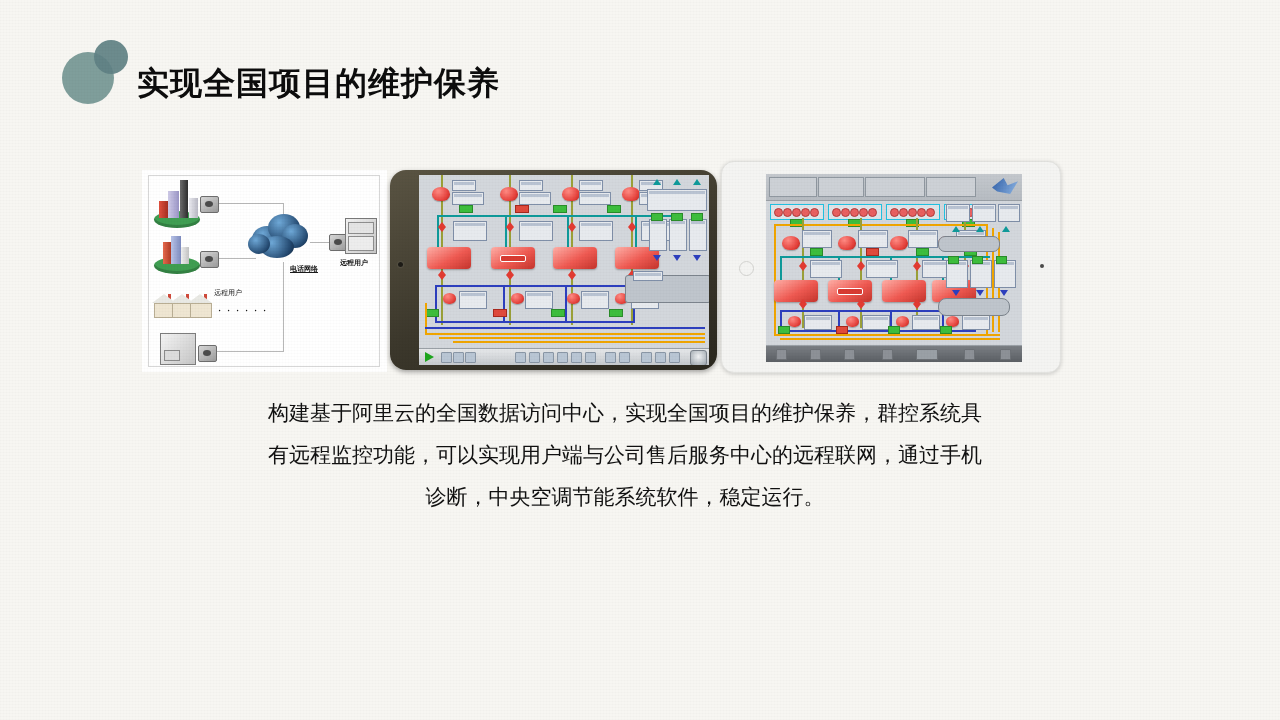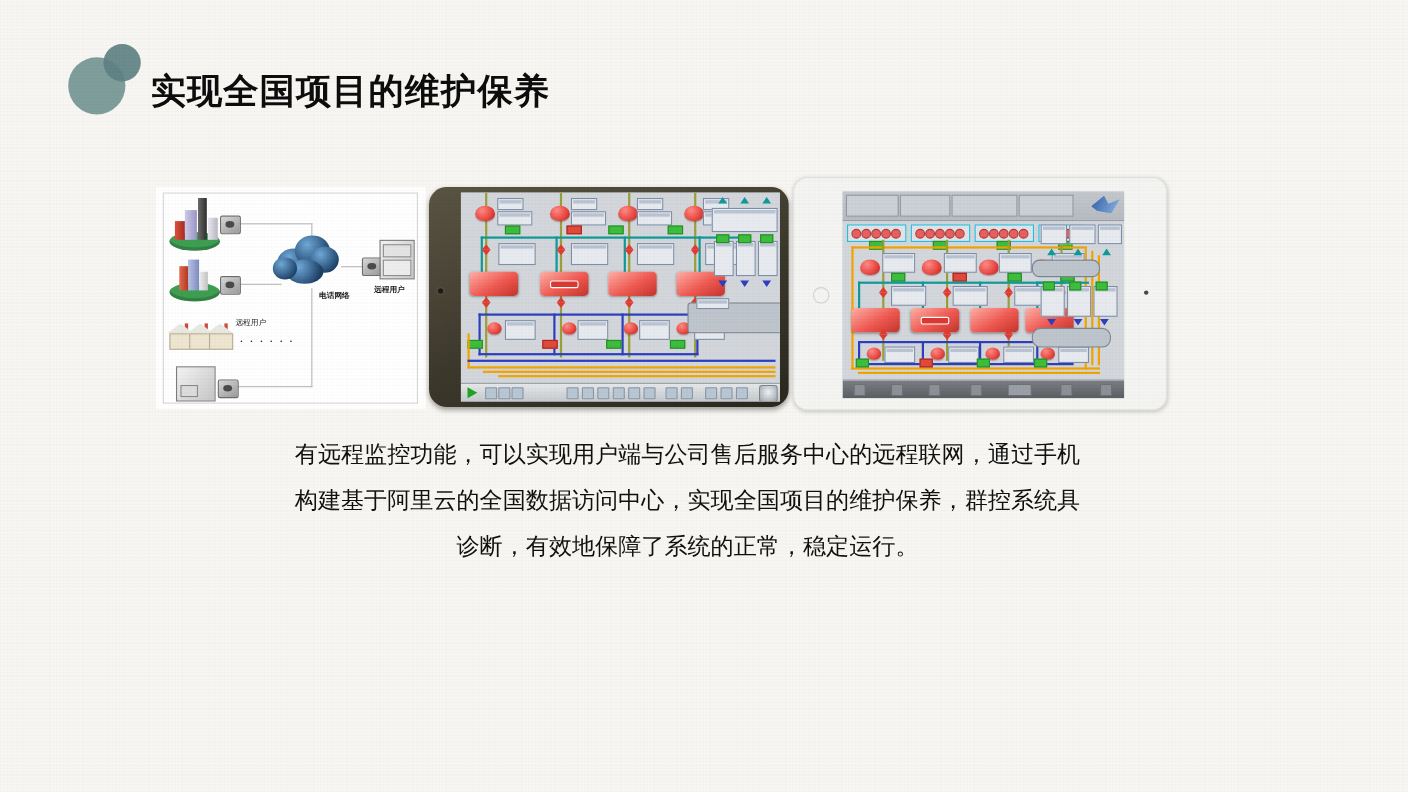--- a/index.html
+++ b/index.html
@@ -217,21 +217,21 @@
     <div class="pc" style="left:18px;top:163px;"></div>
     <div class="modem" style="left:56px;top:175px;"></div>
 
     <div class="cloud">
       <span style="left:4px;top:18px;width:30px;height:26px;"></span>
       <span style="left:20px;top:6px;width:32px;height:28px;"></span>
       <span style="left:34px;top:16px;width:26px;height:24px;"></span>
       <span style="left:12px;top:28px;width:34px;height:22px;"></span>
       <span style="left:0px;top:26px;width:22px;height:20px;"></span>
     </div>
-    <div class="label" style="left:148px;top:94px;font-weight:bold;">电话网络</div>
+    <div class="label" style="left:148px;top:94px;font-weight:bold;text-decoration:underline;">电话网络</div>
     <div class="label" style="left:72px;top:118px;">远程用户</div>
     <div class="label" style="left:74px;top:136px;letter-spacing:2px;font-weight:bold;">・・・・・・</div>
 
     <div class="modem" style="left:187px;top:64px;"></div>
     <div class="srv" style="left:203px;top:48px;"></div>
     <div class="label" style="left:198px;top:88px;font-weight:bold;">远程用户</div>
   </div>
 
   <div class="tab-dark">
     <div class="cam"></div>
@@ -577,18 +577,18 @@
           <div class="tb-ico" style="left:150px;width:20px;background:#9aa0a6;border-color:#6d7176;"></div>
           <div class="tb-ico" style="left:198px;background:#8d9197;border-color:#6d7176;"></div>
           <div class="tb-ico" style="left:234px;background:#8d9197;border-color:#6d7176;"></div>
         </div>
       </div>
     </div>
   </div>
 </div>
 
 <div class="caption">
+  <p>构建基于阿里云的全国数据访问中心，实现全国项目的维护保养，群控系统具</p>
   <p>有远程监控功能，可以实现用户端与公司售后服务中心的远程联网，通过手机</p>
-  <p>构建基于阿里云的全国数据访问中心，实现全国项目的维护保养，群控系统具</p>
-  <p>诊断，有效地保障了系统的正常，稳定运行。</p>
+  <p>诊断，中央空调节能系统软件，稳定运行。</p>
 </div>
 
 <div id="noise"></div>
 
 </body></html>

